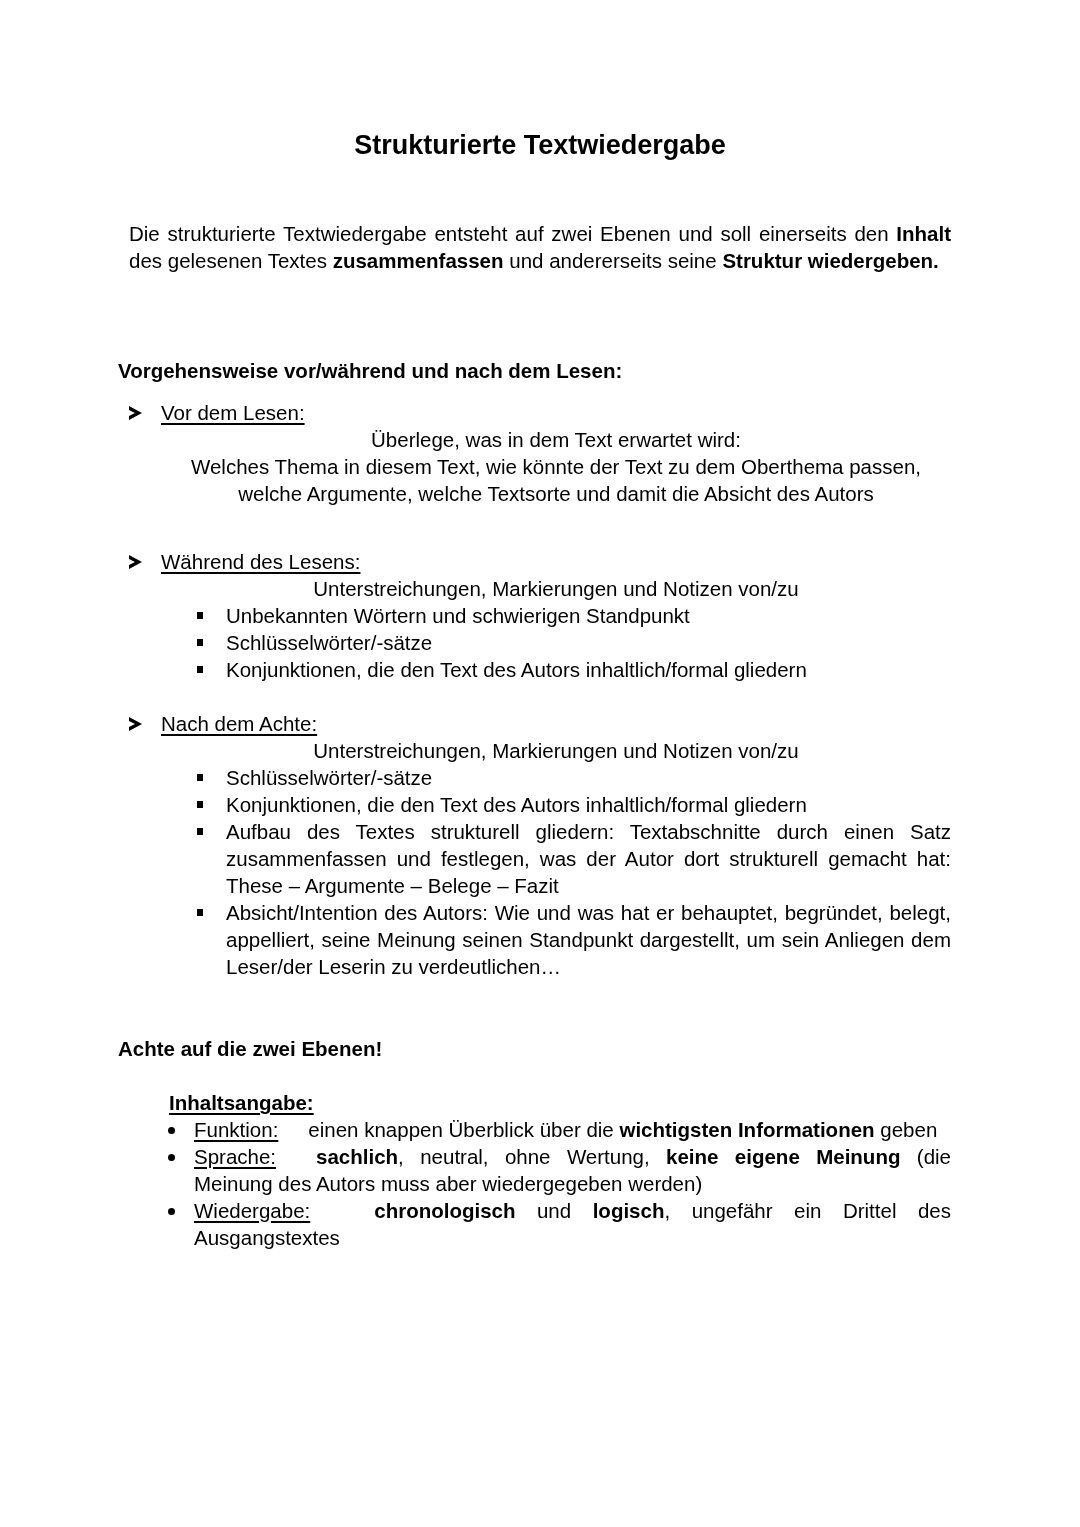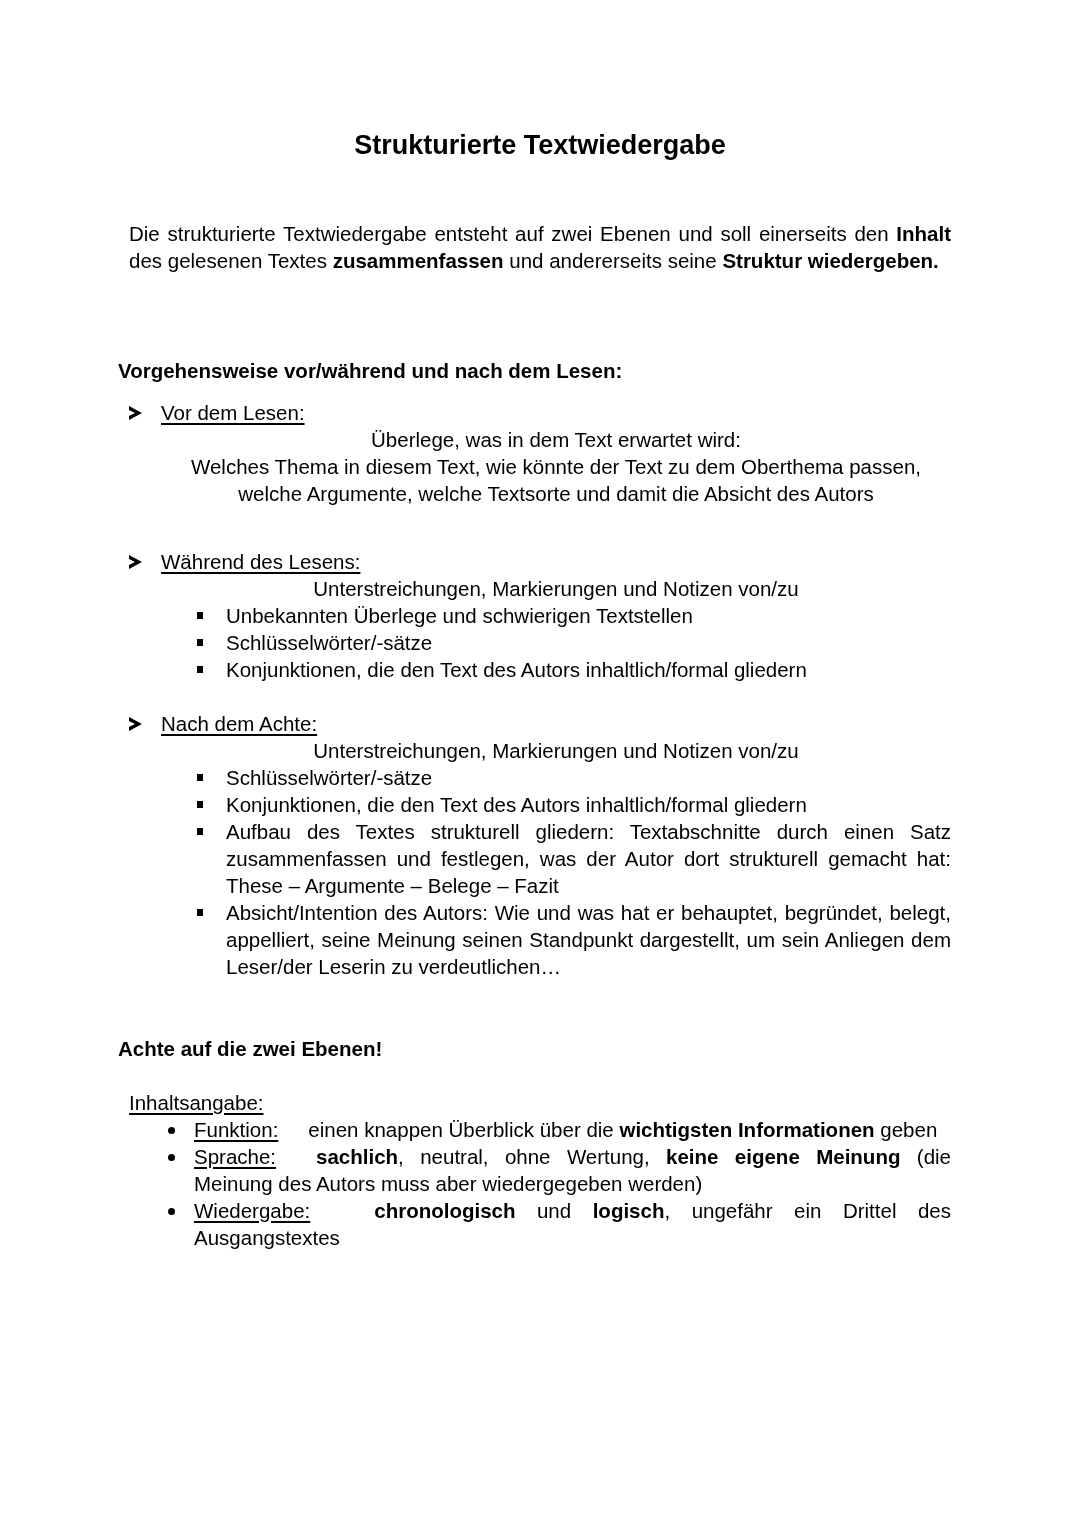--- a/index.html
+++ b/index.html
@@ -78,21 +78,21 @@
 
   <div class="abs section" style="top:548px;">
     <div class="sec-head">
       <span class="arrow"></span>
       <span class="u">Während des Lesens:</span>
     </div>
     <div class="sec-body" style="padding-left:32px;">
       <div>Unterstreichungen, Markierungen und Notizen von/zu</div>
     </div>
     <ul class="sq-list">
-      <li><span class="sq-bullet"></span><span>Unbekannten Überlege und schwierigen Textstellen</span></li>
+      <li><span class="sq-bullet"></span><span>Unbekannten Wörtern und schwierigen Standpunkt</span></li>
       <li><span class="sq-bullet"></span><span>Schlüsselwörter/-sätze</span></li>
       <li><span class="sq-bullet"></span><span>Konjunktionen, die den Text des Autors inhaltlich/formal gliedern</span></li>
     </ul>
   </div>
 
   <div class="abs section" style="top:710px;">
     <div class="sec-head">
       <span class="arrow"></span>
       <span class="u">Nach dem Achte:</span>
     </div>
@@ -103,21 +103,21 @@
       <li><span class="sq-bullet"></span><span>Schlüsselwörter/-sätze</span></li>
       <li><span class="sq-bullet"></span><span>Konjunktionen, die den Text des Autors inhaltlich/formal gliedern</span></li>
       <li><span class="sq-bullet"></span><span>Aufbau des Textes strukturell gliedern: Textabschnitte durch einen Satz zusammenfassen und festlegen, was der Autor dort strukturell gemacht hat: These – Argumente – Belege – Fazit</span></li>
       <li><span class="sq-bullet"></span><span>Absicht/Intention des Autors: Wie und was hat er behauptet, begründet, belegt, appelliert, seine Meinung seinen Standpunkt dargestellt, um sein Anliegen dem Leser/der Leserin zu verdeutlichen…</span></li>
     </ul>
   </div>
 
   <div class="abs heading" style="top:1035px;">Achte auf die zwei Ebenen!</div>
 
   <div class="abs section" style="top:1089px;">
-    <div class="u" style="font-weight:normal;">Inhaltsangabe:</div>
+    <div class="u" style="font-weight:bold;margin-left:40px;">Inhaltsangabe:</div>
     <ul class="dot-list">
       <li>
         <span class="dot-bullet"></span>
         <span class="u">Funktion:</span><span class="gap-sm"></span><span>einen knappen Überblick über die </span><b>wichtigsten Informationen</b><span> geben</span>
       </li>
       <li>
         <span class="dot-bullet"></span>
         <span class="u">Sprache:</span><span class="gap-md"></span><b>sachlich</b><span>, neutral, ohne Wertung, </span><b>keine eigene Meinung</b><span> (die Meinung des Autors muss aber wiedergegeben werden)</span>
       </li>
       <li>

